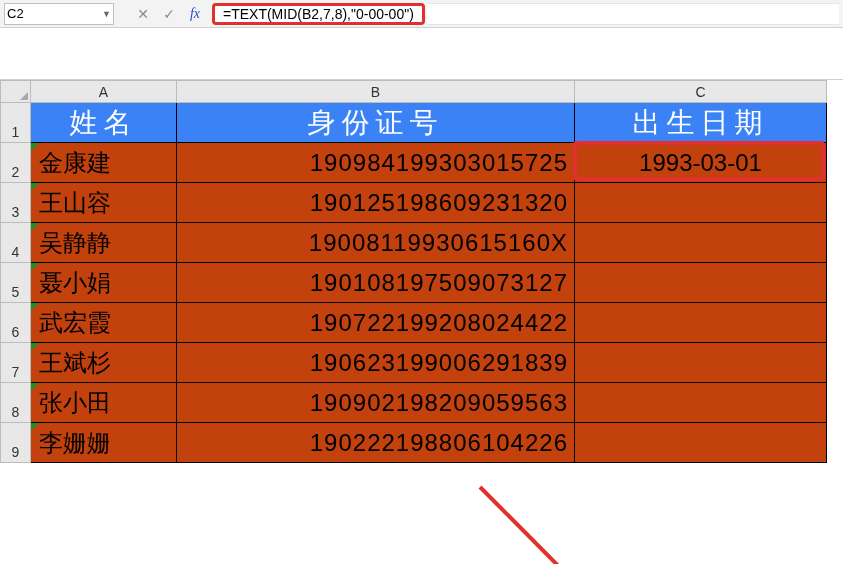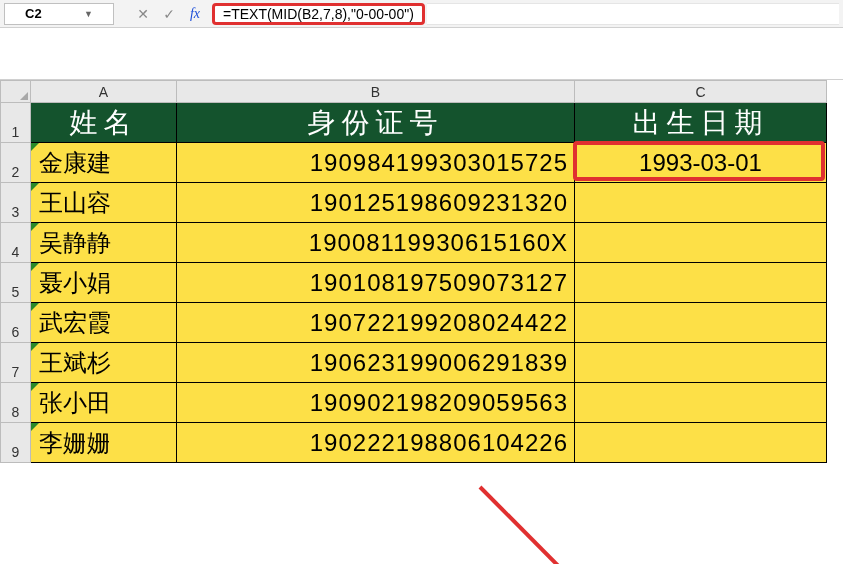--- a/index.html
+++ b/index.html
@@ -23,23 +23,22 @@
     gap: 4px;
   }
   .name-box {
     width: 110px;
     height: 22px;
     background: #fff;
     border: 1px solid #c0c0c0;
     display: flex;
     align-items: center;
     justify-content: space-between;
-    padding: 0 20px;
+    padding: 0 2px;
     font-size: 13px;
-    font-weight: bold;
   }
   .name-box .dd {
     font-size: 9px;
     color: #666;
   }
   .fx-sep { width: 10px; }
   .fx-btn {
     width: 22px; height: 22px;
     display: flex; align-items: center; justify-content: center;
     color: #888;
@@ -111,26 +110,26 @@
     width: 30px;
     text-align: center;
     vertical-align: bottom;
     padding-bottom: 2px;
   }
   td.cell {
     border: 1px solid #000;
     height: 40px;
     font-size: 22px;
     padding: 0 6px;
-    background: #fde047;
+    background: #c2410c;
     position: relative;
     vertical-align: middle;
   }
   td.cell.header {
-    background: #14532d;
+    background: #3b82f6;
     color: #fff;
     font-family: "KaiTi", "STKaiti", serif;
     font-size: 28px;
     text-align: center;
     letter-spacing: 6px;
     margin-top: 16px;
   }
   td.cell.name {
     font-family: "SimSun", serif;
     font-size: 24px;

